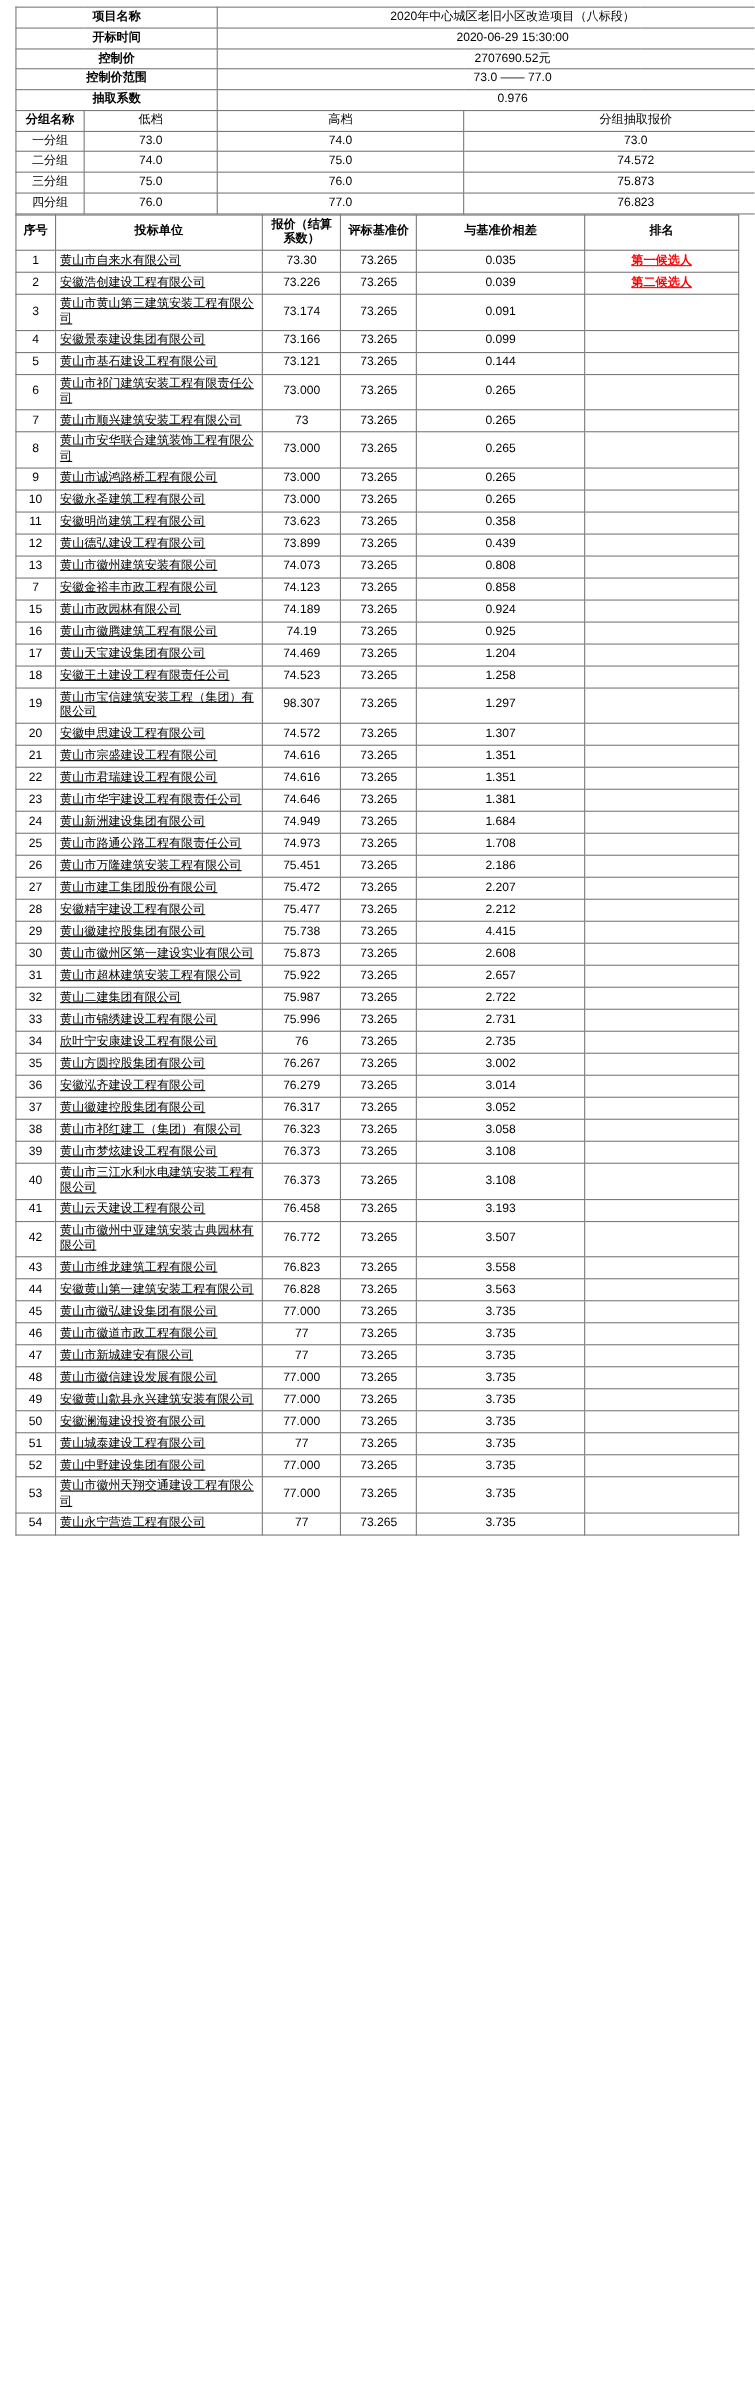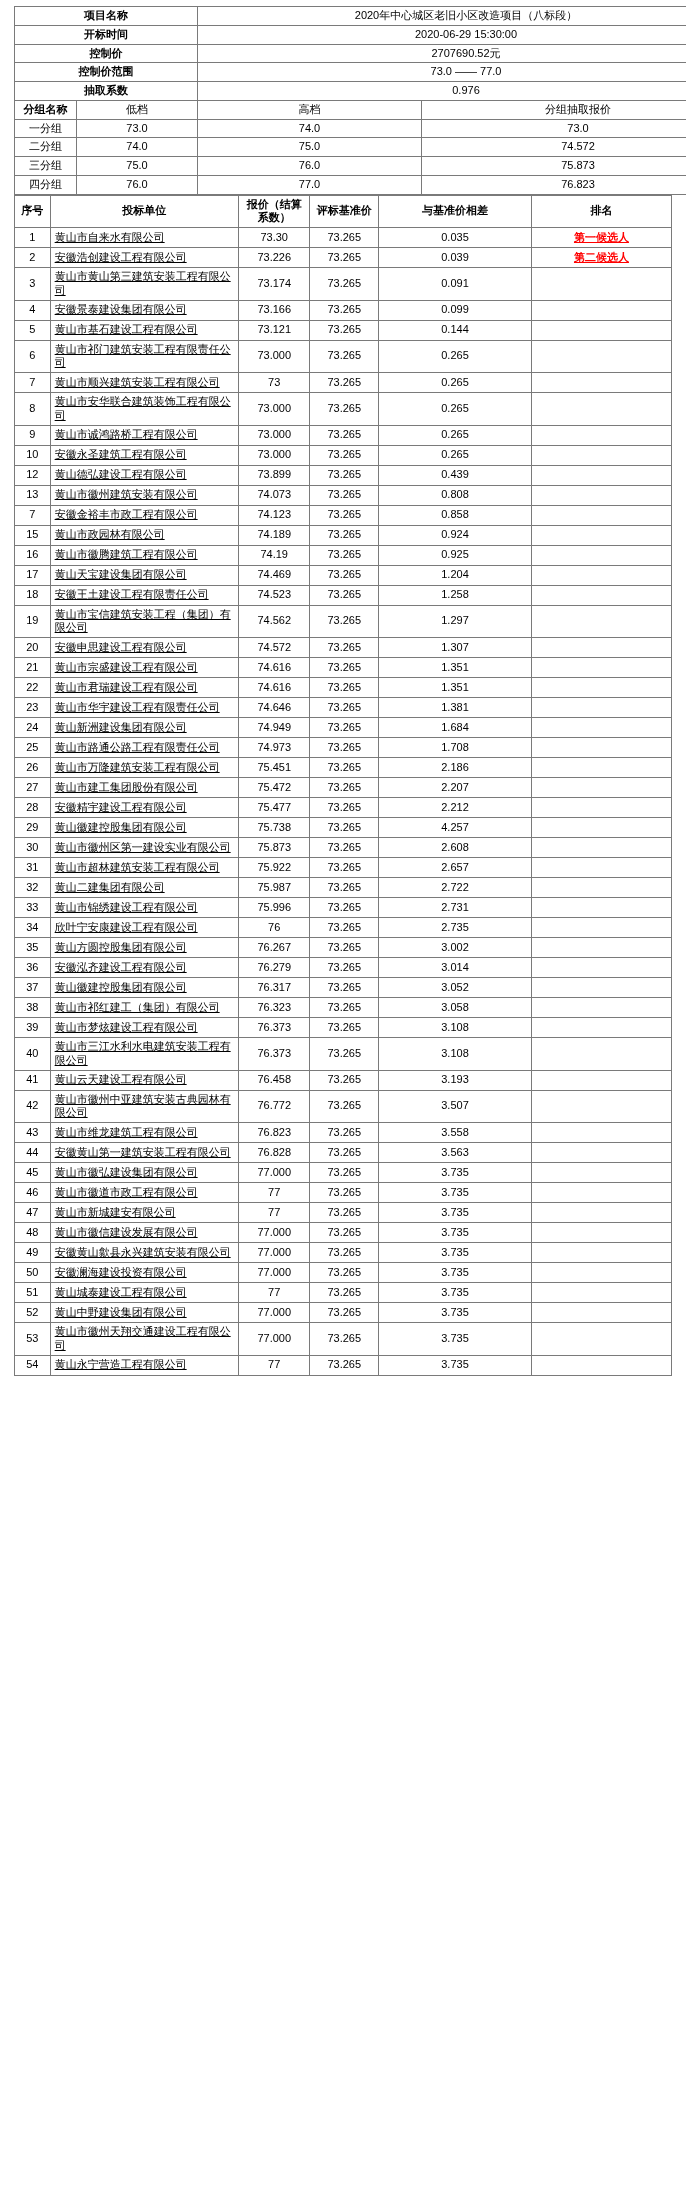--- a/index.html
+++ b/index.html
@@ -210,20 +210,28 @@
         </tr>
         <tr>
           <td class="center">10</td>
           <td class="unit-cell">安徽永圣建筑工程有限公司</td>
           <td class="center">73.000</td>
           <td class="center">73.265</td>
           <td class="center">0.265</td>
           <td class="center"></td>
         </tr>
         <tr>
+          <td class="center">11</td>
+          <td class="unit-cell">安徽明尚建筑工程有限公司</td>
+          <td class="center">73.623</td>
+          <td class="center">73.265</td>
+          <td class="center">0.358</td>
+          <td class="center"></td>
+        </tr>
+        <tr>
           <td class="center">12</td>
           <td class="unit-cell">黄山德弘建设工程有限公司</td>
           <td class="center">73.899</td>
           <td class="center">73.265</td>
           <td class="center">0.439</td>
           <td class="center"></td>
         </tr>
         <tr>
           <td class="center">13</td>
           <td class="unit-cell">黄山市徽州建筑安装有限公司</td>
@@ -268,21 +276,21 @@
           <td class="center">18</td>
           <td class="unit-cell">安徽王土建设工程有限责任公司</td>
           <td class="center">74.523</td>
           <td class="center">73.265</td>
           <td class="center">1.258</td>
           <td class="center"></td>
         </tr>
         <tr>
           <td class="center">19</td>
           <td class="unit-cell">黄山市宝信建筑安装工程（集团）有限公司</td>
-          <td class="center">74.562</td>
+          <td class="center">98.307</td>
           <td class="center">73.265</td>
           <td class="center">1.297</td>
           <td class="center"></td>
         </tr>
         <tr>
           <td class="center">20</td>
           <td class="unit-cell">安徽申思建设工程有限公司</td>
           <td class="center">74.572</td>
           <td class="center">73.265</td>
           <td class="center">1.307</td>
@@ -350,21 +358,21 @@
           <td class="center">75.477</td>
           <td class="center">73.265</td>
           <td class="center">2.212</td>
           <td class="center"></td>
         </tr>
         <tr>
           <td class="center">29</td>
           <td class="unit-cell">黄山徽建控股集团有限公司</td>
           <td class="center">75.738</td>
           <td class="center">73.265</td>
-          <td class="center">4.257</td>
+          <td class="center">4.415</td>
           <td class="center"></td>
         </tr>
         <tr>
           <td class="center">30</td>
           <td class="unit-cell">黄山市徽州区第一建设实业有限公司</td>
           <td class="center">75.873</td>
           <td class="center">73.265</td>
           <td class="center">2.608</td>
           <td class="center"></td>
         </tr>

